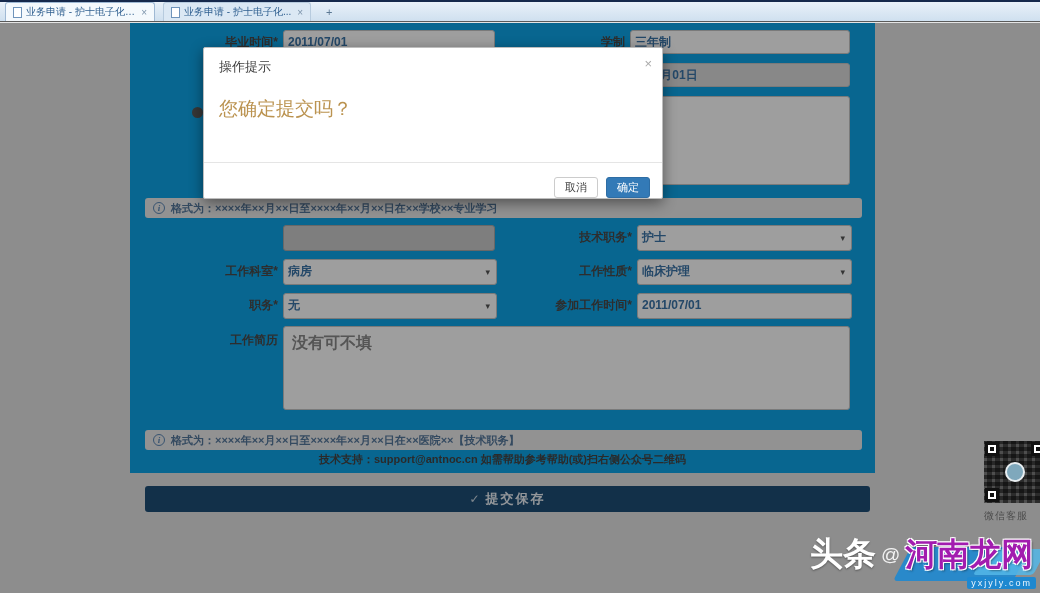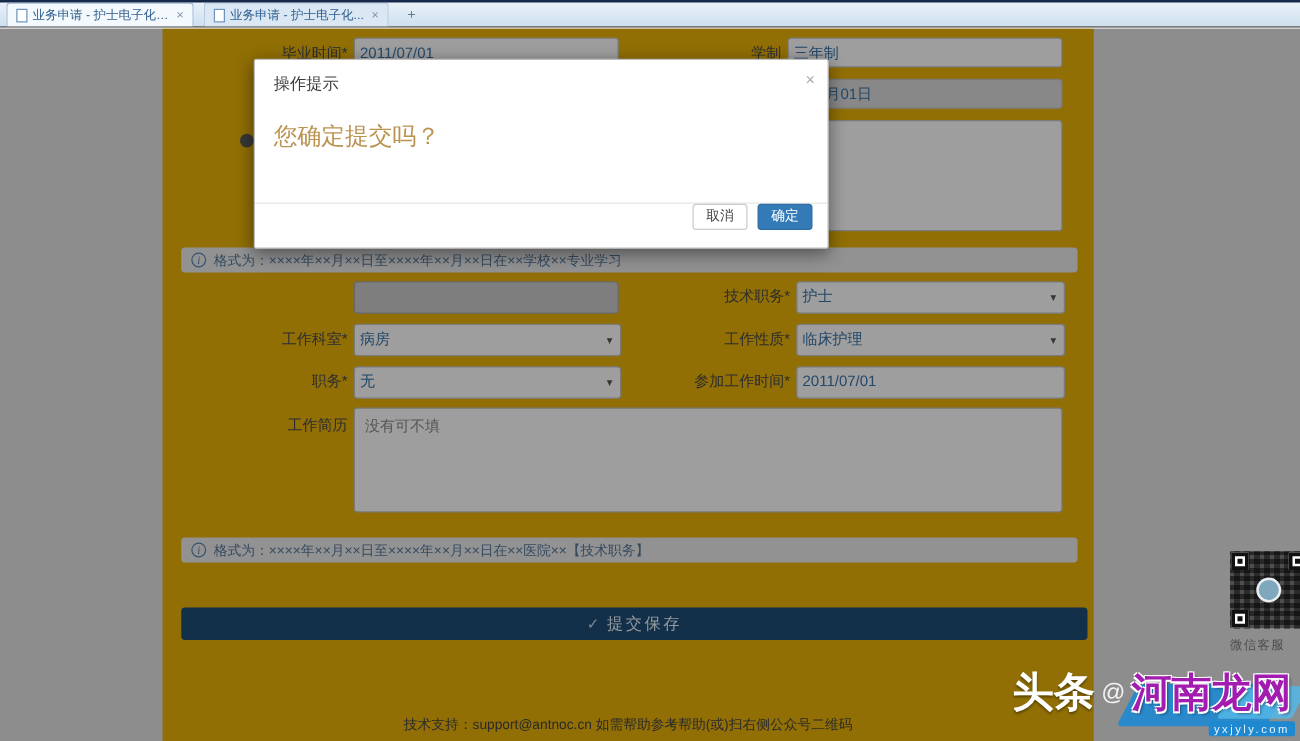--- a/index.html
+++ b/index.html
@@ -17,31 +17,31 @@
     border-radius:3px 3px 0 0; }
   .tab.inactive { background:#dbe8f4; border:1px solid #b7cbde; border-bottom:none;
     border-radius:3px 3px 0 0; margin-left:8px;align-items:center; }
   .tab .doc-ico { width:9px; height:11px; background:#fff; border:1px solid #6f94bb;
     display:inline-block; flex:none; }
   .tab .lbl { overflow:hidden; text-overflow:ellipsis; max-width:110px; }
   .tab .x { color:#7d94ab; font-size:10px; margin-left:2px; }
   .newtab { font-size:11px; color:#5b7893; margin:0 0 3px 10px; padding:0 5px; }
 
   
-  .panel { position:absolute; left:130px; top:23px; width:745px; height:570px; background:#eab308; }
+  .panel { position:absolute; left:130px; top:23px; width:745px; height:450px; background:#0ea5e9;font-weight:bold; }
 
   .flabel { position:absolute; font-size:12px; color:#4a4a4a; text-align:right; line-height:24px; }
   .fvalue { position:absolute; height:24px; background:#fff; border:1px solid #c6c6c6;
     border-radius:3px; font-size:12px; color:#3b74a8; line-height:22px; padding:0 4px;
     white-space:nowrap; overflow:hidden; }
   .fvalue.disabled { background:#dcdcdc; }
   .fvalue.selgray { background:#cccccc; border-color:#a9a9a9; }
   .fvalue .arr { position:absolute; right:6px; top:0; color:#555; font-size:9px; line-height:24px; }
   .txtarea { position:absolute; background:#fff; border:1px solid #c6c6c6; border-radius:3px;
-    font-size:12px; color:#8a8a8a; padding:6px 8px; }
+    font-size:16px; color:#8a8a8a; padding:6px 8px; }
 
   .notice { position:absolute; left:15px; width:717px; height:20px; background:#ececec;
     border-radius:3px; display:flex; align-items:center; gap:6px; padding:0 8px;
     font-size:11px; color:#55789c; white-space:nowrap; overflow:hidden; }
   .info-ico { width:12px; height:12px; border:1px solid #5b87b5; border-radius:50%;
     color:#5b87b5; font-size:9px; line-height:11px; text-align:center; flex:none;
     font-family:"Liberation Serif","DejaVu Serif",serif; font-style:italic; }
 
   .submit { position:absolute; left:15px; top:463px; width:725px; height:26px;
     background:#1d4e77; border-radius:3px; color:#eef3f8; font-size:13px;
@@ -58,21 +58,21 @@
   .overlay { position:absolute; left:0; top:23px; width:1040px; height:570px;
     background:rgba(0,0,0,0.38); z-index:80; }
 
   
   .modal { position:absolute; left:203px; top:47px; width:460px; height:152px; background:#fff;
     border:1px solid #bdbdbd; border-radius:2px; box-shadow:0 4px 14px rgba(0,0,0,.45); z-index:100; }
   .modal-title { position:absolute; left:15px; top:10px; font-size:13px; color:#3c3c3c; }
   .modal-close { position:absolute; right:10px; top:8px; font-size:13px; color:#a9a9a9; }
   .modal-msg { position:absolute; left:15px; top:48px; font-size:19px; color:#bb9350; }
   .modal-footer { position:absolute; left:0; bottom:0; width:458px; height:36px;
-    border-top:1px solid #e5e5e5; display:flex; justify-content:flex-end; align-items:flex-start;
+    border-top:1px solid #e5e5e5; display:flex; justify-content:flex-end; align-items:flex-end;
     gap:8px; padding-right:12px; }
   .btn { font-size:11px; border-radius:3px; padding:4px 10px; line-height:1; }
   .btn.cancel { background:#fff; border:1px solid #cccccc; color:#444; }
   .btn.confirm { background:#337ab7; border:1px solid #2e6da4; color:#fff; }
 
   
   .qr-wrap { position:absolute; left:984px; top:441px; width:56px; height:88px; z-index:150; }
   .qr { position:relative; width:62px; height:62px; background:#161616;
     background-image:
       repeating-linear-gradient(0deg, rgba(255,255,255,.95) 0 3px, transparent 3px 7px),

